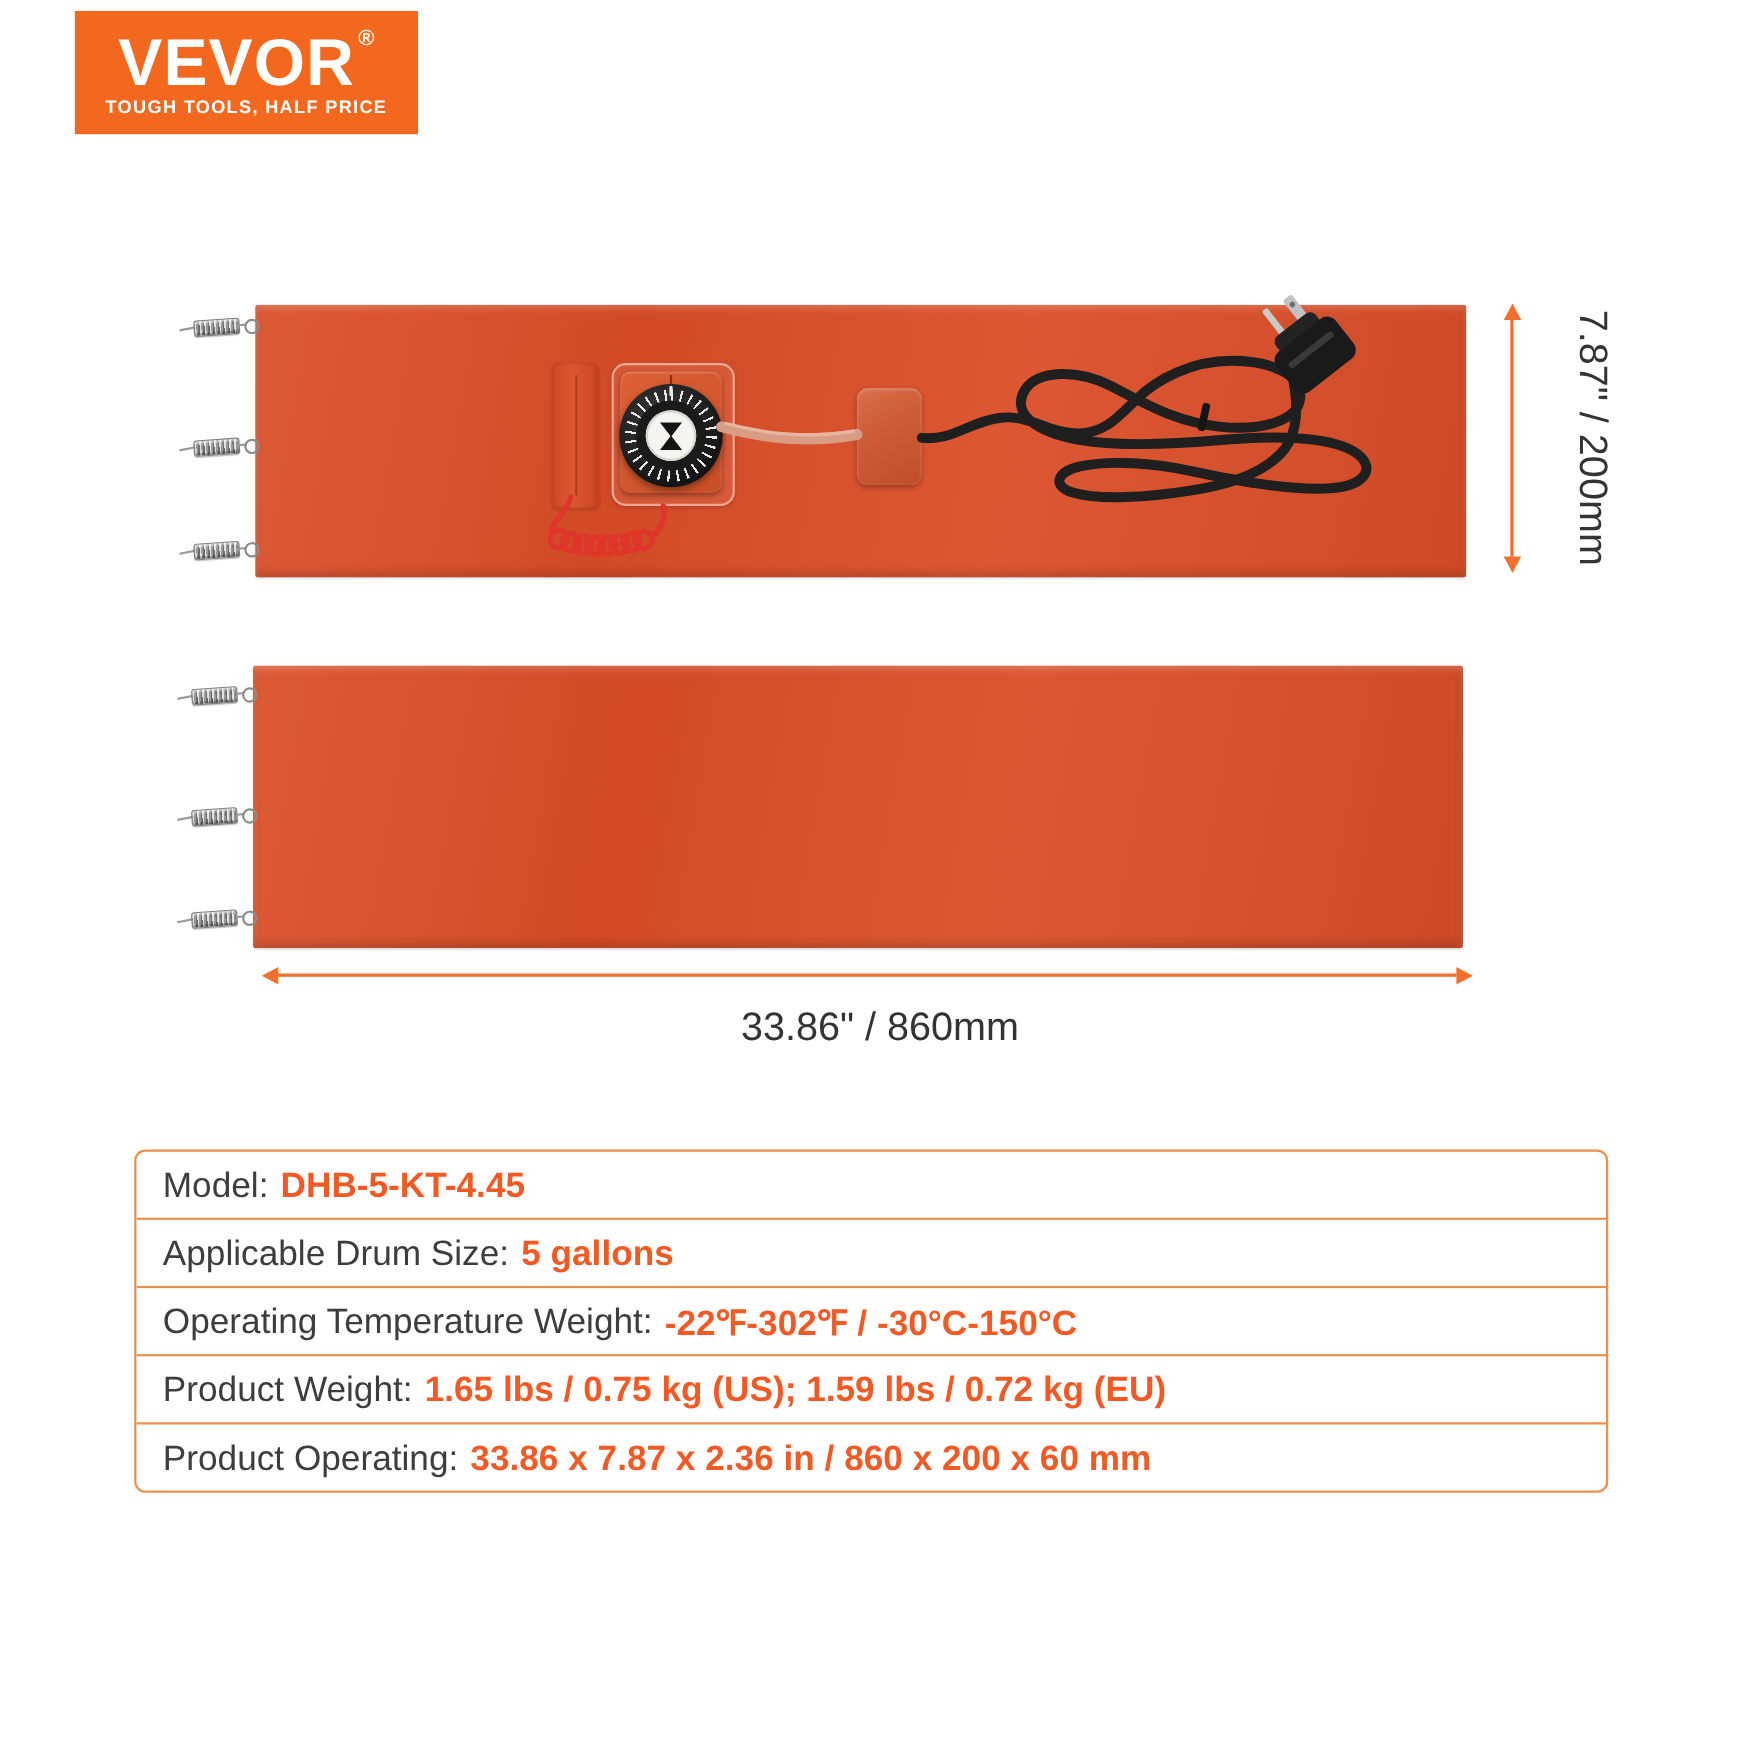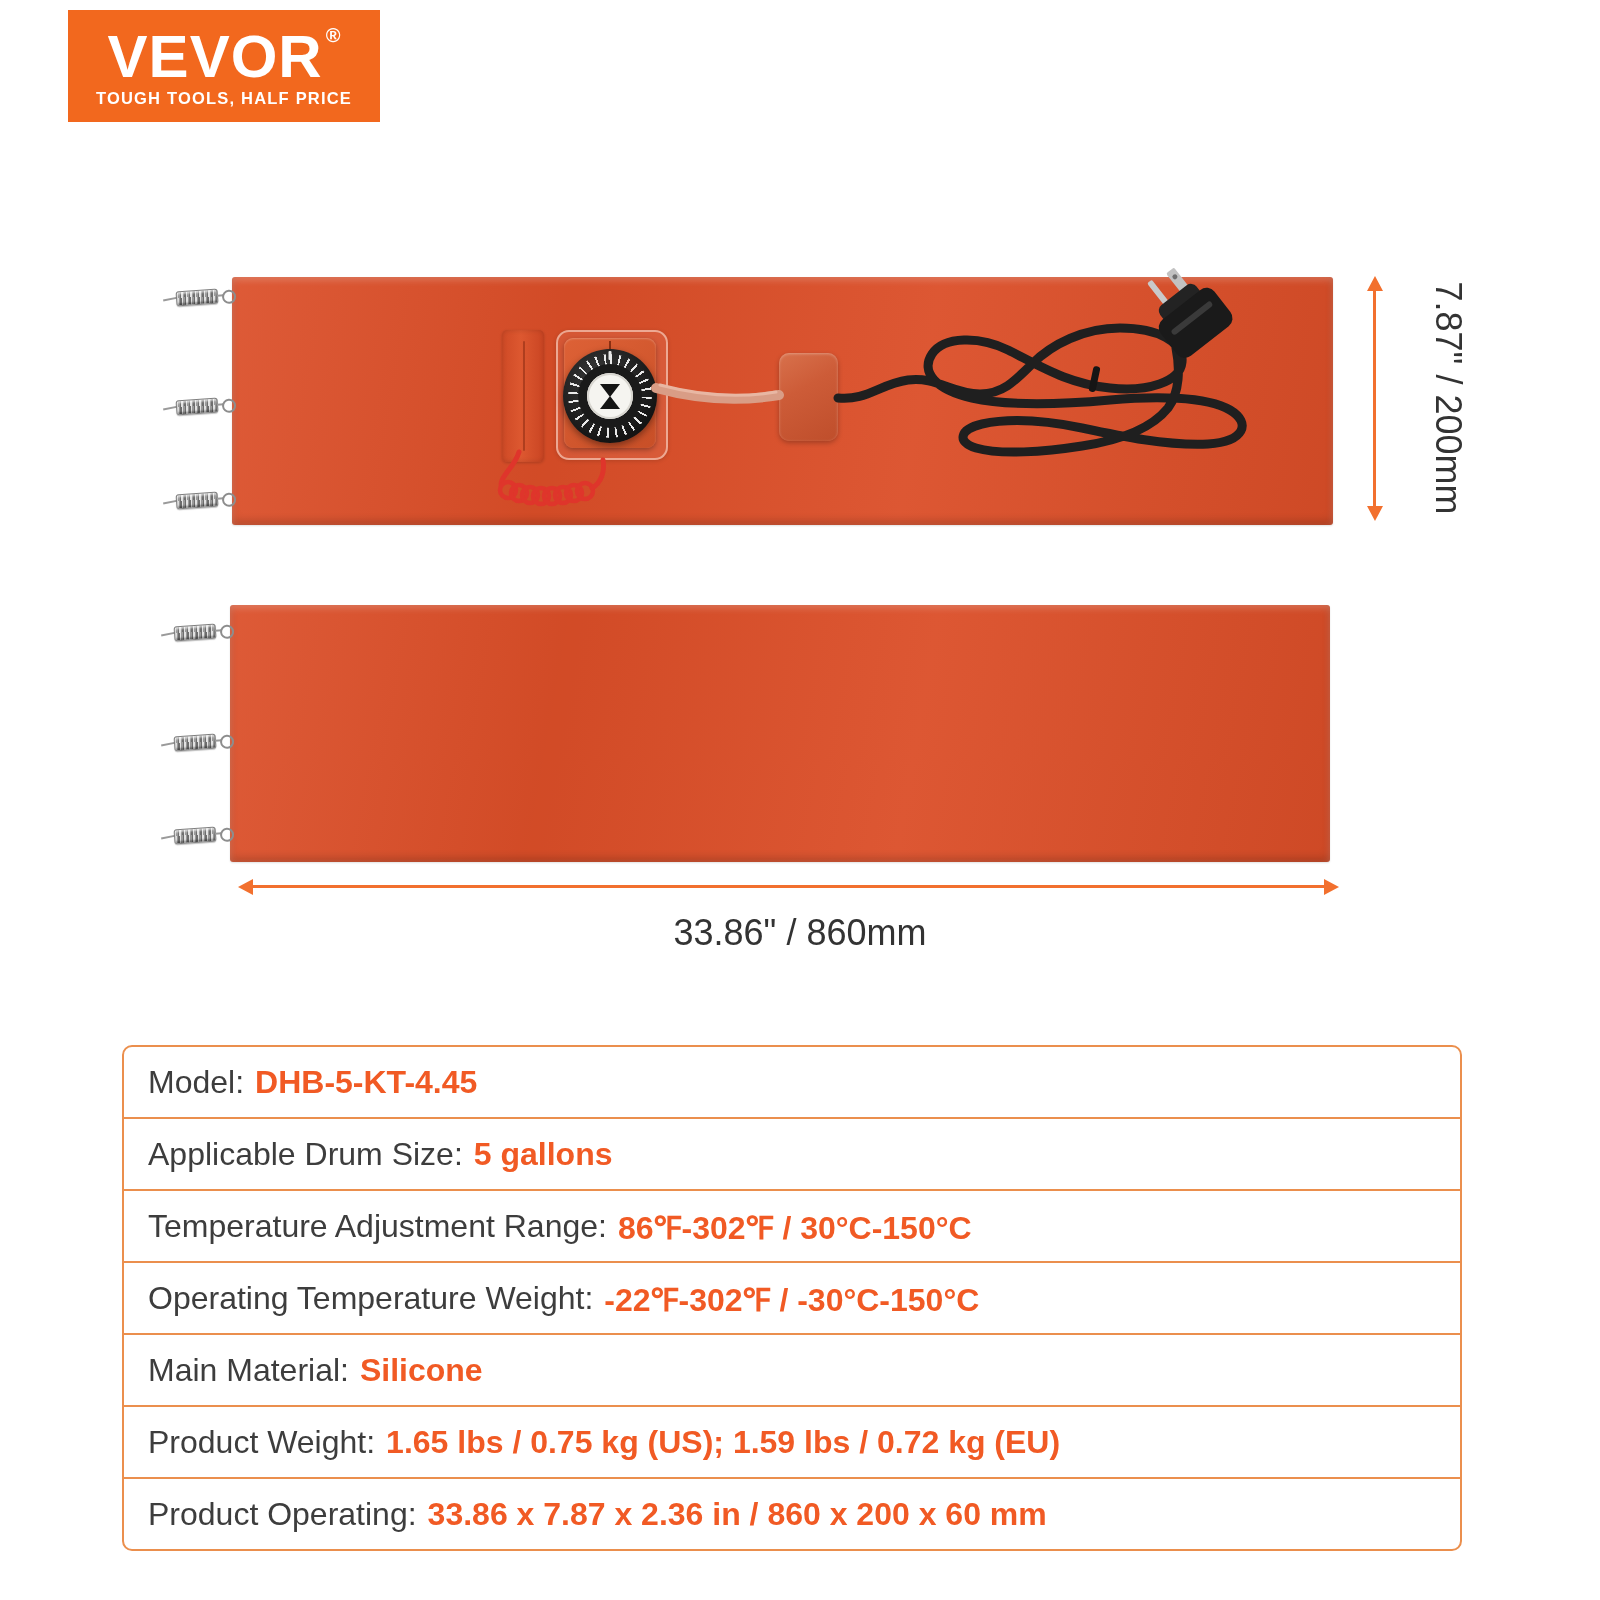--- a/index.html
+++ b/index.html
@@ -115,21 +115,21 @@
     position:absolute; left:590px; top:912px; width:420px; z-index:4;
     text-align:center; font-size:36px; color:#333;
   }
 
   
   .spec-table {
     position:absolute; left:122px; top:1045px; width:1336px; z-index:4;
     border:2px solid #eb8f4d; border-radius:10px; background:#fff; overflow:hidden;
   }
   .spec-row {
-    height:70px; display:flex; align-items:center; padding:0 24px;
+    height:60px; display:flex; align-items:center; padding:0 24px;
     border-top:2px solid #eb8f4d; font-size:32px; white-space:nowrap;
   }
   .spec-row:first-child { border-top:none; }
   .spec-label { color:#3d3d3d; margin-right:11px; }
   .spec-value { color:#f15a24; font-weight:bold; }
 </style>
 </head>
 <body>
 
 <div class="page">
@@ -267,32 +267,24 @@
   <div class="spec-table">
     <div class="spec-row">
       <span class="spec-label">Model:</span>
       <span class="spec-value">DHB-5-KT-4.45</span>
     </div>
     <div class="spec-row">
       <span class="spec-label">Applicable Drum Size:</span>
       <span class="spec-value">5 gallons</span>
     </div>
     <div class="spec-row">
-      <span class="spec-label">Temperature Adjustment Range:</span>
-      <span class="spec-value">86℉-302℉ / 30°C-150°C</span>
-    </div>
-    <div class="spec-row">
       <span class="spec-label">Operating Temperature Weight:</span>
       <span class="spec-value">-22℉-302℉ / -30°C-150°C</span>
     </div>
     <div class="spec-row">
-      <span class="spec-label">Main Material:</span>
-      <span class="spec-value">Silicone</span>
-    </div>
-    <div class="spec-row">
       <span class="spec-label">Product Weight:</span>
       <span class="spec-value">1.65 lbs / 0.75 kg (US); 1.59 lbs / 0.72 kg (EU)</span>
     </div>
     <div class="spec-row">
       <span class="spec-label">Product Operating:</span>
       <span class="spec-value">33.86 x 7.87 x 2.36 in / 860 x 200 x 60 mm</span>
     </div>
   </div>
 
 </div>

